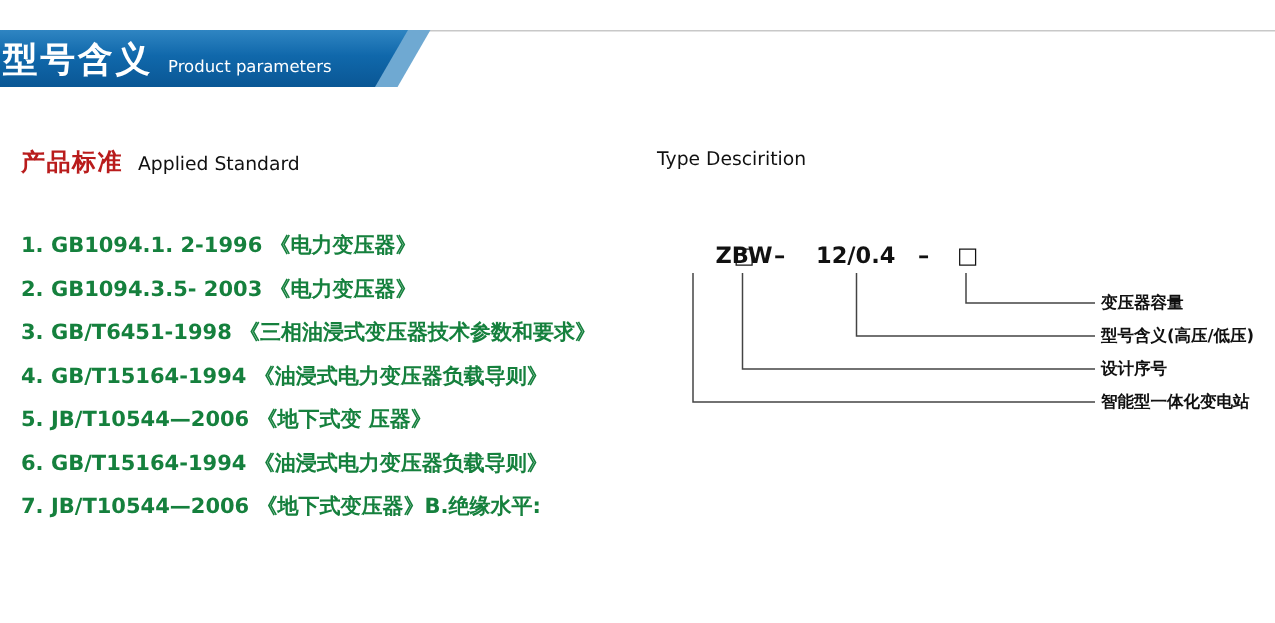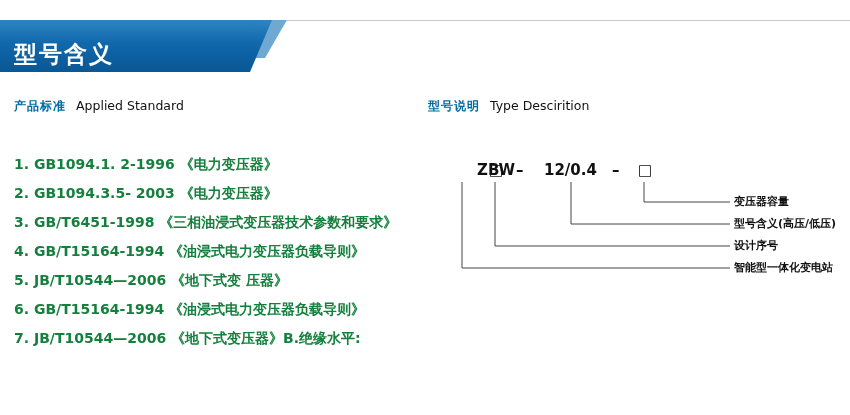--- a/index.html
+++ b/index.html
@@ -10,32 +10,32 @@
   }
 
   
   .banner{position:absolute;top:20px;left:0;width:850px;height:38px;}
   .banner-topline{position:absolute;top:0;left:0;right:0;height:1px;background:#c8c8c8;}
   .banner-accent{
     position:absolute;top:0;left:250px;width:26px;height:38px;
     background:#6fa9d2;transform:skewX(-30deg);
   }
   .banner-shape{
-    position:absolute;top:0;left:0;width:272px;height:52px;
+    position:absolute;top:0;left:0;width:272px;height:38px;
     background:linear-gradient(180deg,#2f85c2 0%,#1068ab 45%,#0a5795 100%);
     clip-path:polygon(0 0,272px 0,250px 100%,0 100%);
     display:flex;align-items:flex-end;
-    padding:0 0 5px 14px;box-sizing:border-box;
+    padding:0 0 5px 2px;box-sizing:border-box;
   }
   .banner-title{color:#ffffff;font-size:23px;font-weight:bold;letter-spacing:2px;line-height:26px;}
   .banner-sub{color:#ffffff;font-size:11px;margin-left:10px;line-height:16px;}
 
   
   .section-title-row{position:absolute;display:flex;align-items:baseline;white-space:nowrap;}
-  .cn-title{color:#0369a1;font-size:12px;font-weight:bold;letter-spacing:1px;}
+  .cn-title{color:#b91c1c;font-size:16px;font-weight:bold;letter-spacing:1px;}
   .en-title{color:#111111;font-size:12.5px;margin-left:10px;}
   .std-row-left{left:14px;top:98px;}
   .std-row-right{left:428px;top:98px;}
 
   
   .std-list{
     position:absolute;left:14px;top:150px;width:410px;
     color:#15803d;font-size:14px;font-weight:bold;
   }
   .std-item{line-height:29px;white-space:nowrap;}
@@ -65,40 +65,40 @@
   .ml-3{top:99px;}
 </style>
 </head>
 <body>
 
 <div class="banner">
   <div class="banner-topline"></div>
   <div class="banner-accent"></div>
   <div class="banner-shape">
     <span class="banner-title">型号含义</span>
+    <span class="banner-sub">Product parameters</span>
   </div>
 </div>
 
 <div class="section-title-row std-row-left">
   <span class="cn-title">产品标准</span>
   <span class="en-title">Applied Standard</span>
 </div>
 
 <div class="std-list">
   <div class="std-item">1. GB1094.1. 2-1996 《电力变压器》</div>
   <div class="std-item">2. GB1094.3.5- 2003 《电力变压器》</div>
   <div class="std-item">3. GB/T6451-1998  《三相油浸式变压器技术参数和要求》</div>
   <div class="std-item">4. GB/T15164-1994 《油浸式电力变压器负载导则》</div>
   <div class="std-item">5. JB/T10544—2006 《地下式变 压器》</div>
   <div class="std-item">6. GB/T15164-1994 《油浸式电力变压器负载导则》</div>
   <div class="std-item">7. JB/T10544—2006 《地下式变压器》B.绝缘水平:</div>
 </div>
 
 <div class="section-title-row std-row-right">
-  <span class="cn-title">型号说明</span>
   <span class="en-title">Type Descirition</span>
 </div>
 
 <div class="diagram">
   <svg class="diagram-lines" width="422" height="115" viewBox="0 0 422 115">
     <polyline points="216,20 216,40 302,40" fill="none" stroke="#444444" stroke-width="1"></polyline>
     <polyline points="143,20 143,62 302,62" fill="none" stroke="#444444" stroke-width="1"></polyline>
     <polyline points="67,20 67,84 302,84" fill="none" stroke="#444444" stroke-width="1"></polyline>
     <polyline points="34,20 34,106 302,106" fill="none" stroke="#444444" stroke-width="1"></polyline>
   </svg>

